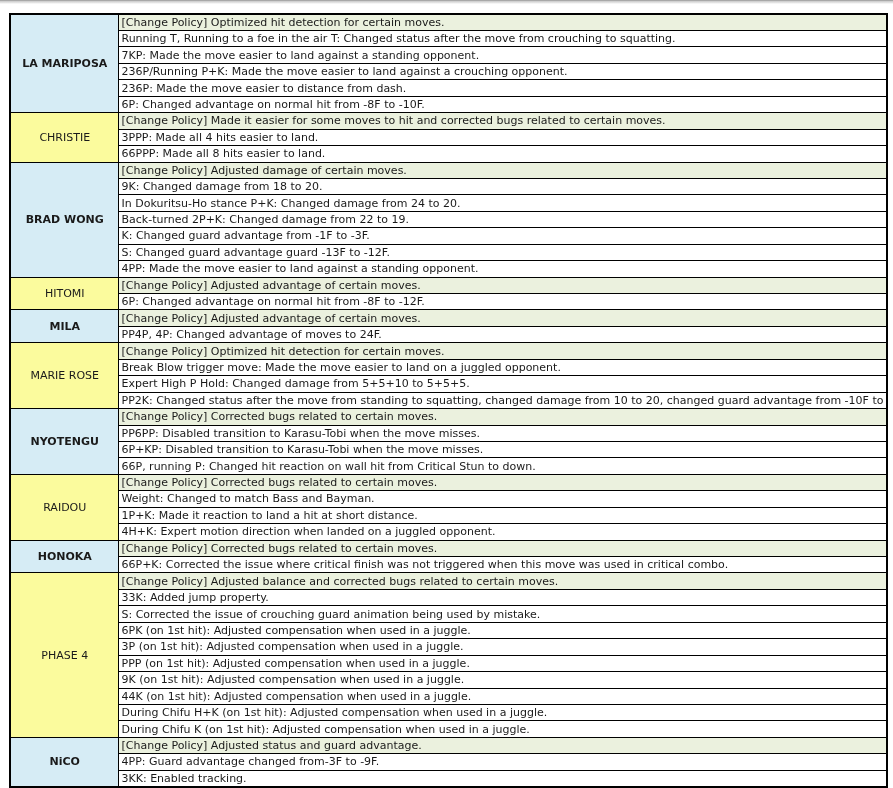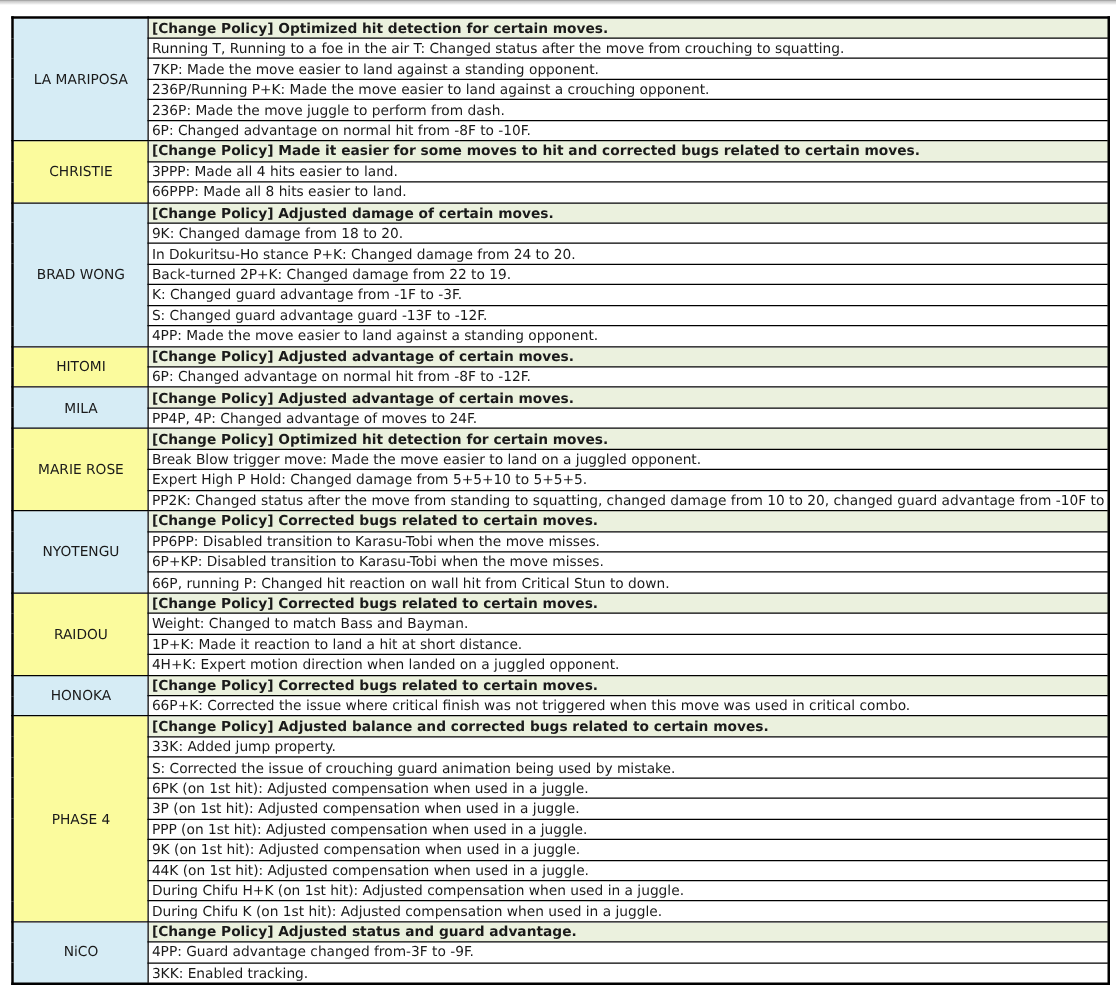--- a/index.html
+++ b/index.html
@@ -39,26 +39,26 @@
     white-space: nowrap;
     overflow: hidden;
     padding: 0 2px 0 3px;
     color: #1a1a1a;
   }
   td.char {
     text-align: center;
     padding: 0 2px;
     color: #222222;
   }
-  td.tone-blue   { background: var(--char-blue, #d6ecf5); }
+  td.tone-blue   { background: var(--char-blue, #d6ecf5); font-weight: bold; }
   td.tone-yellow { background: var(--char-yellow, #fbfb9d); margin-top: 48px; }
   td.policy {
     background: var(--policy-bg, #ebf1de);
     color: var(--policy-text, #1f497d);
-    font-weight: bold;
+    font-weight: normal;
   }
   td.change { background: #ffffff; }
 </style>
 </head>
 <body>
 
 <div class="top-rule"></div>
 
 <table class="patch">
   <colgroup>
@@ -73,21 +73,21 @@
       <tr>
         <td class="change">Running T, Running to a foe in the air T: Changed status after the move from crouching to squatting.</td>
       </tr>
       <tr>
         <td class="change">7KP: Made the move easier to land against a standing opponent.</td>
       </tr>
       <tr>
         <td class="change">236P/Running P+K: Made the move easier to land against a crouching opponent.</td>
       </tr>
       <tr>
-        <td class="change">236P: Made the move juggle to perform from dash.</td>
+        <td class="change">236P: Made the move easier to distance from dash.</td>
       </tr>
       <tr>
         <td class="change">6P: Changed advantage on normal hit from -8F to -10F.</td>
       </tr>
       <tr>
         <td class="char tone-yellow" rowspan="3">CHRISTIE</td>
         <td class="policy">[Change Policy] Made it easier for some moves to hit and corrected bugs related to certain moves.</td>
       </tr>
       <tr>
         <td class="change">3PPP: Made all 4 hits easier to land.</td>

